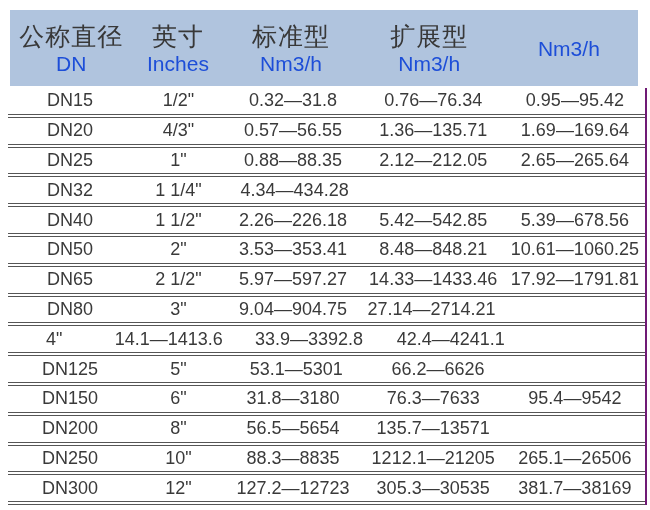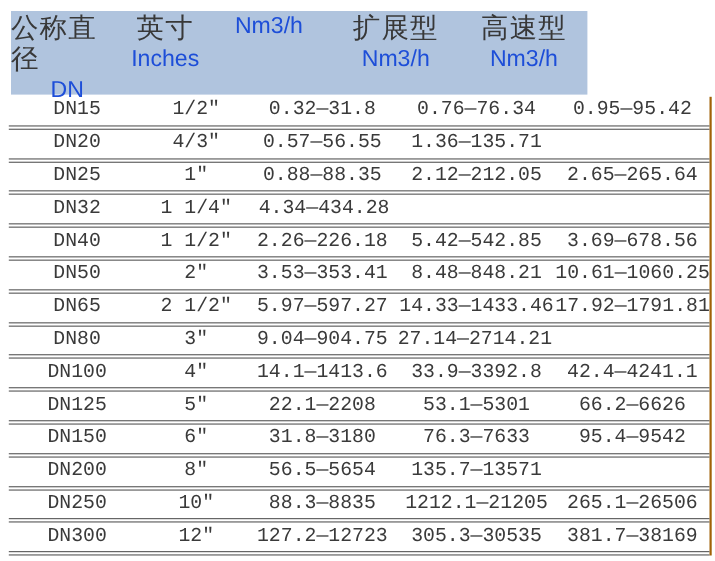--- a/index.html
+++ b/index.html
@@ -4,38 +4,37 @@
 <style>
   * { margin: 0; padding: 0; box-sizing: border-box; }
   html, body { width: 650px; height: 510px; background: #ffffff; overflow: hidden; }
   body { font-family: "Liberation Sans", "DejaVu Sans", sans-serif; color: #3a3a3a; }
 
   .page { position: relative; width: 650px; height: 510px; background: #fff; }
 
   
   .header {
     position: absolute; left: 10px; top: 10px;
-    width: 524px; height: 76px;
+    width: 628px; height: 76px;
     background: #b0c4de;
-    display: flex; align-items: flex-start;
+    display: flex; align-items: center;
   }
   .hcol {
     display: flex; flex-direction: column;
     justify-content: center; align-items: center;
     gap: 2px; padding-top: 2px;
   }
   .hmain { font-size: 25px; line-height: 28px; color: #383838; letter-spacing: 1px; }
   .hsub  { font-size: 21px; line-height: 24px; color: #1d4ed8; }
 
   
   .rows {
     position: absolute; left: 8px; top: 88px;
     width: 639px;
-    border-right: 2px solid #a16207;
-    font-family: Liberation Mono, monospace;
+    border-right: 2px solid #701a75;
   }
   .row {
     display: flex; align-items: center;
     height: 29.8px;
     border-bottom: 4px double #565656;
   }
   .cell {
     font-size: 18px; line-height: 25px;
     text-align: center; white-space: nowrap;
     color: #3a3a3a;
@@ -56,64 +55,65 @@
   <div class="header">
     <div class="hcol c0">
       <div class="hmain">公称直径</div>
       <div class="hsub">DN</div>
     </div>
     <div class="hcol c1">
       <div class="hmain">英寸</div>
       <div class="hsub">Inches</div>
     </div>
     <div class="hcol c2">
+      <div class="hmain">标准型</div>
       <div class="hsub">Nm3/h</div>
     </div>
     <div class="hcol c3">
       <div class="hmain">扩展型</div>
       <div class="hsub">Nm3/h</div>
     </div>
     <div class="hcol c4">
-      <div class="hmain">高速型</div>
       <div class="hsub">Nm3/h</div>
     </div>
   </div>
 
   <div class="rows" id="rows">
       <div class="row">
         <div class="cell c0">DN15</div>
         <div class="cell c1">1/2"</div>
         <div class="cell c2">0.32—31.8</div>
         <div class="cell c3">0.76—76.34</div>
         <div class="cell c4">0.95—95.42</div>
       </div>
       <div class="row">
         <div class="cell c0">DN20</div>
         <div class="cell c1">4/3"</div>
         <div class="cell c2">0.57—56.55</div>
         <div class="cell c3">1.36—135.71</div>
+        <div class="cell c4">1.69—169.64</div>
       </div>
       <div class="row">
         <div class="cell c0">DN25</div>
         <div class="cell c1">1"</div>
         <div class="cell c2">0.88—88.35</div>
         <div class="cell c3">2.12—212.05</div>
         <div class="cell c4">2.65—265.64</div>
       </div>
       <div class="row">
         <div class="cell c0">DN32</div>
         <div class="cell c1">1 1/4"</div>
         <div class="cell c4">4.34—434.28</div>
       </div>
       <div class="row">
         <div class="cell c0">DN40</div>
         <div class="cell c1">1 1/2"</div>
         <div class="cell c2">2.26—226.18</div>
         <div class="cell c3">5.42—542.85</div>
-        <div class="cell c4">3.69—678.56</div>
+        <div class="cell c4">5.39—678.56</div>
       </div>
       <div class="row">
         <div class="cell c0">DN50</div>
         <div class="cell c1">2"</div>
         <div class="cell c2">3.53—353.41</div>
         <div class="cell c3">8.48—848.21</div>
         <div class="cell c4">10.61—1060.25</div>
       </div>
       <div class="row">
         <div class="cell c0">DN65</div>
@@ -122,30 +122,28 @@
         <div class="cell c3">14.33—1433.46</div>
         <div class="cell c4">17.92—1791.81</div>
       </div>
       <div class="row">
         <div class="cell c0">DN80</div>
         <div class="cell c1">3"</div>
         <div class="cell c2">9.04—904.75</div>
         <div class="cell c4">27.14—2714.21</div>
       </div>
       <div class="row">
-        <div class="cell c0">DN100</div>
         <div class="cell c1">4"</div>
         <div class="cell c2">14.1—1413.6</div>
         <div class="cell c3">33.9—3392.8</div>
         <div class="cell c4">42.4—4241.1</div>
       </div>
       <div class="row">
         <div class="cell c0">DN125</div>
         <div class="cell c1">5"</div>
-        <div class="cell c2">22.1—2208</div>
         <div class="cell c3">53.1—5301</div>
         <div class="cell c4">66.2—6626</div>
       </div>
       <div class="row">
         <div class="cell c0">DN150</div>
         <div class="cell c1">6"</div>
         <div class="cell c2">31.8—3180</div>
         <div class="cell c3">76.3—7633</div>
         <div class="cell c4">95.4—9542</div>
       </div>

